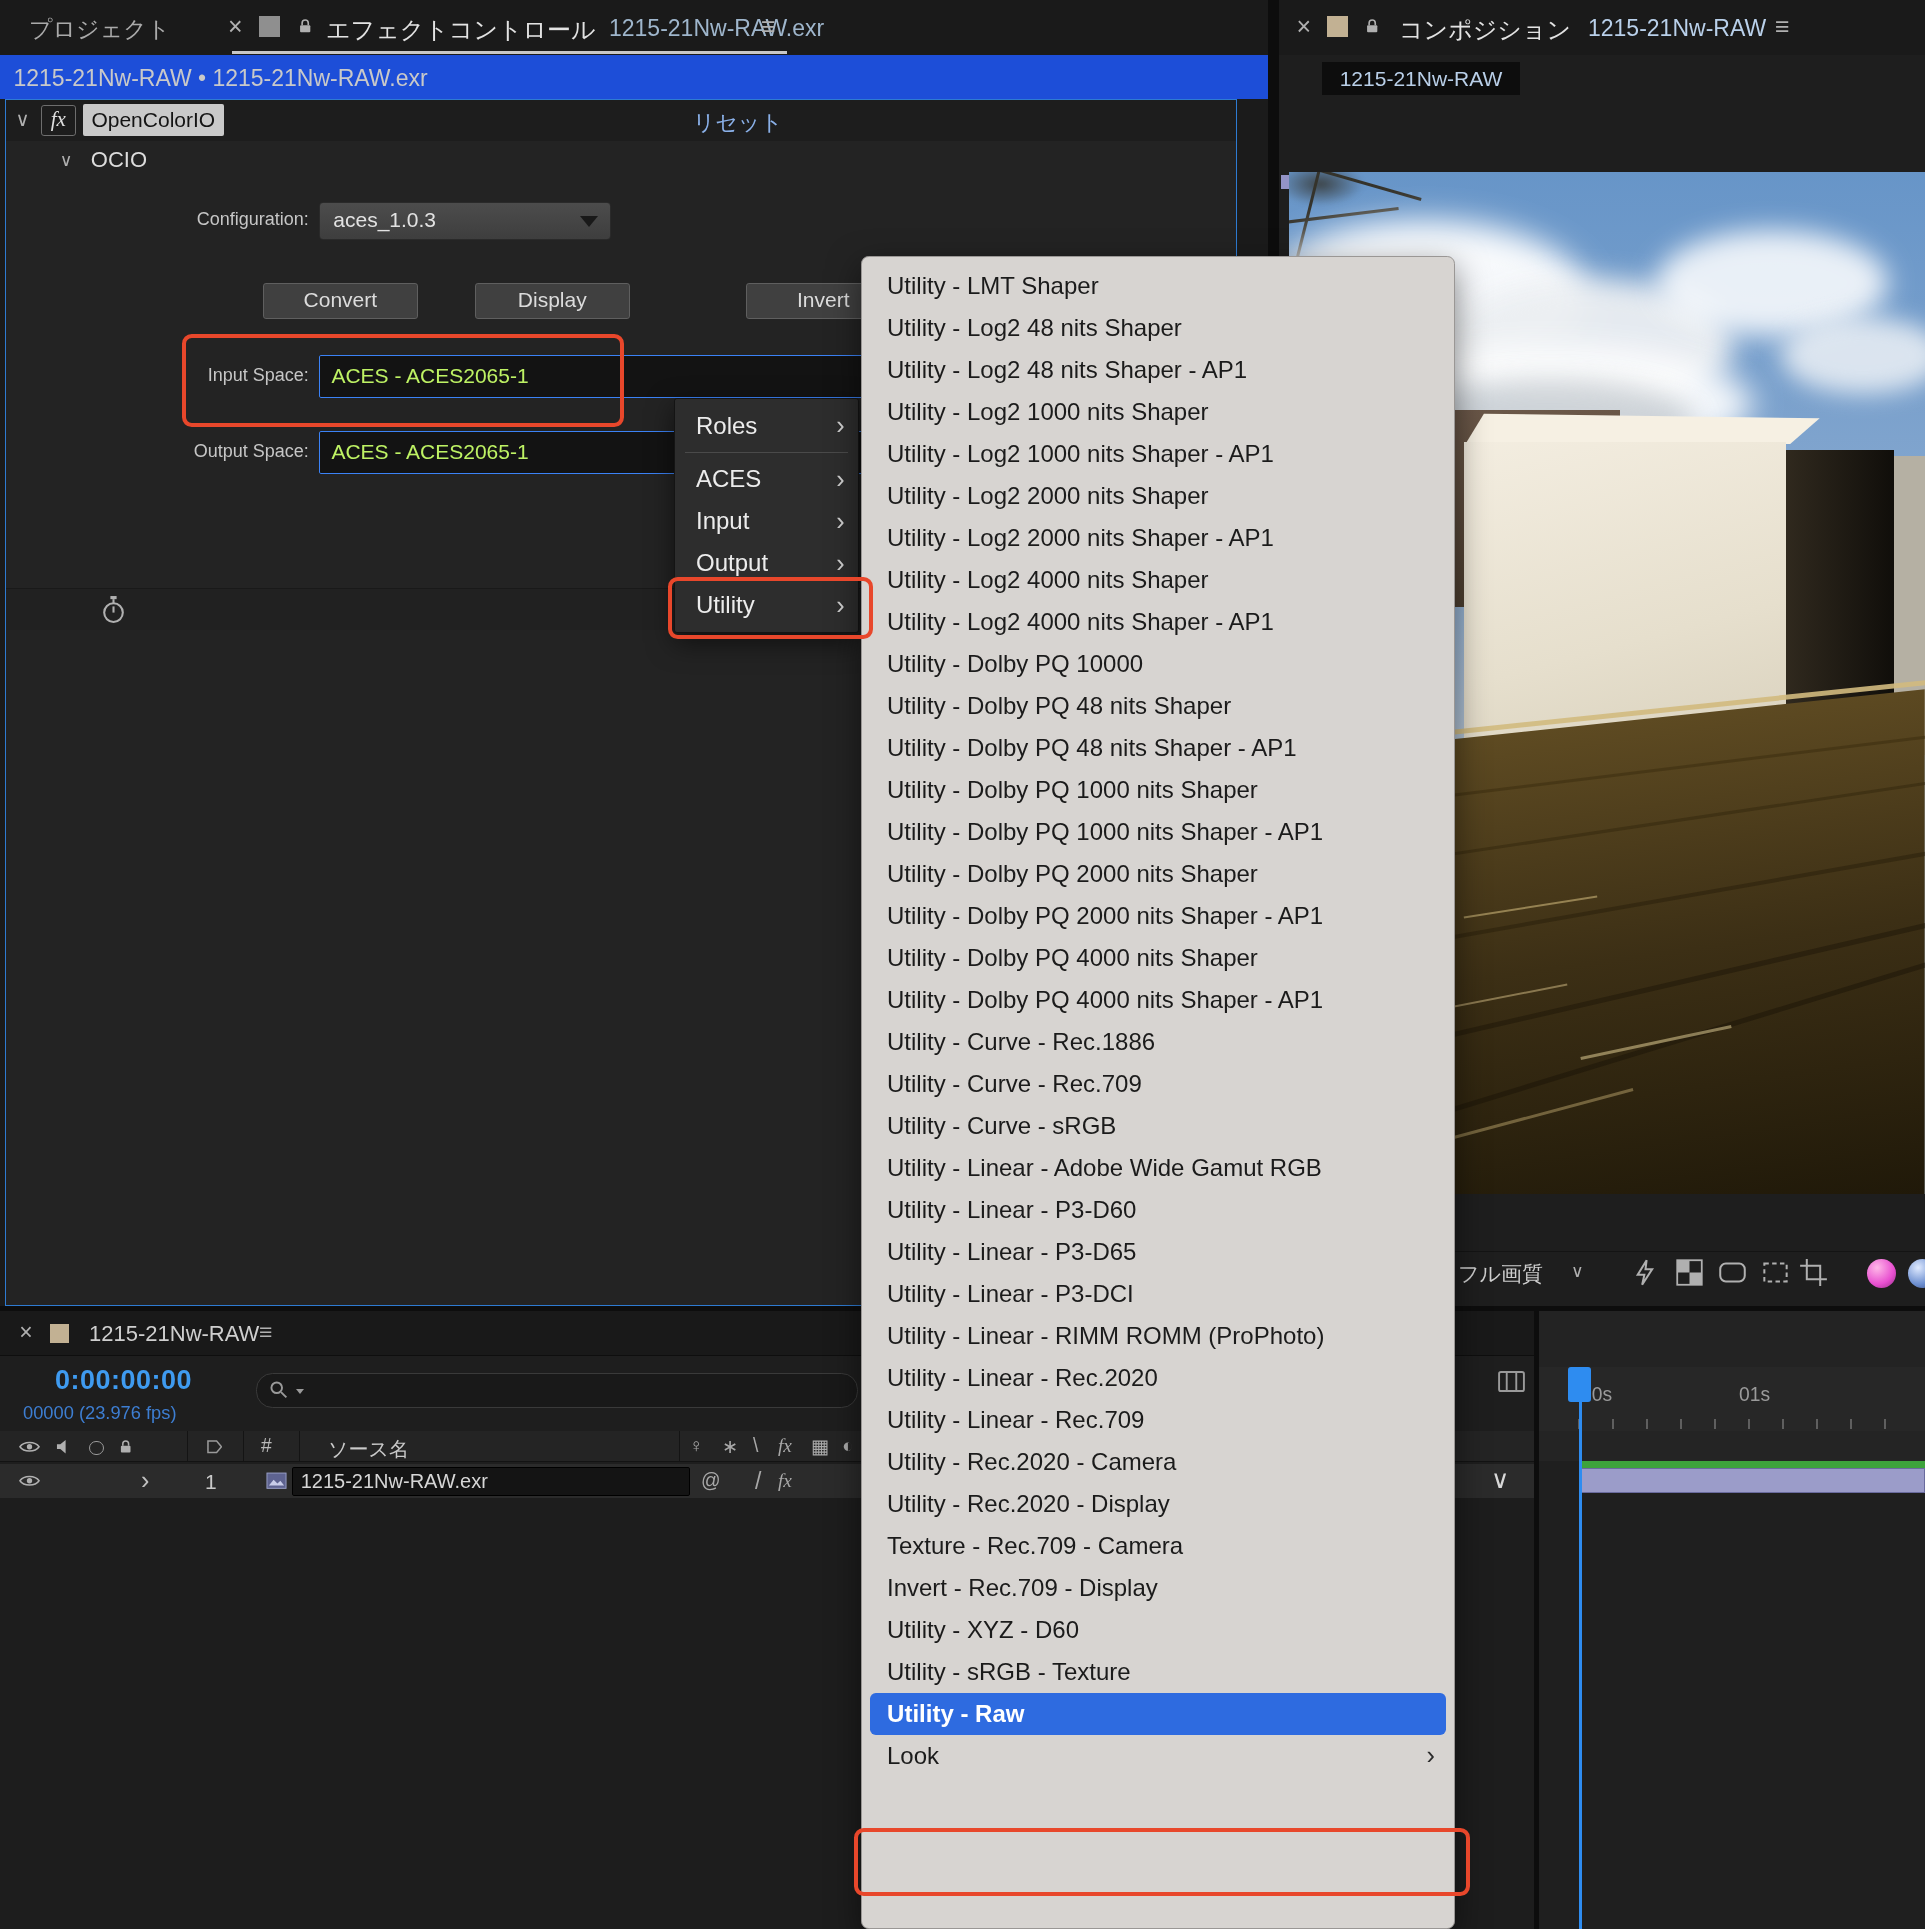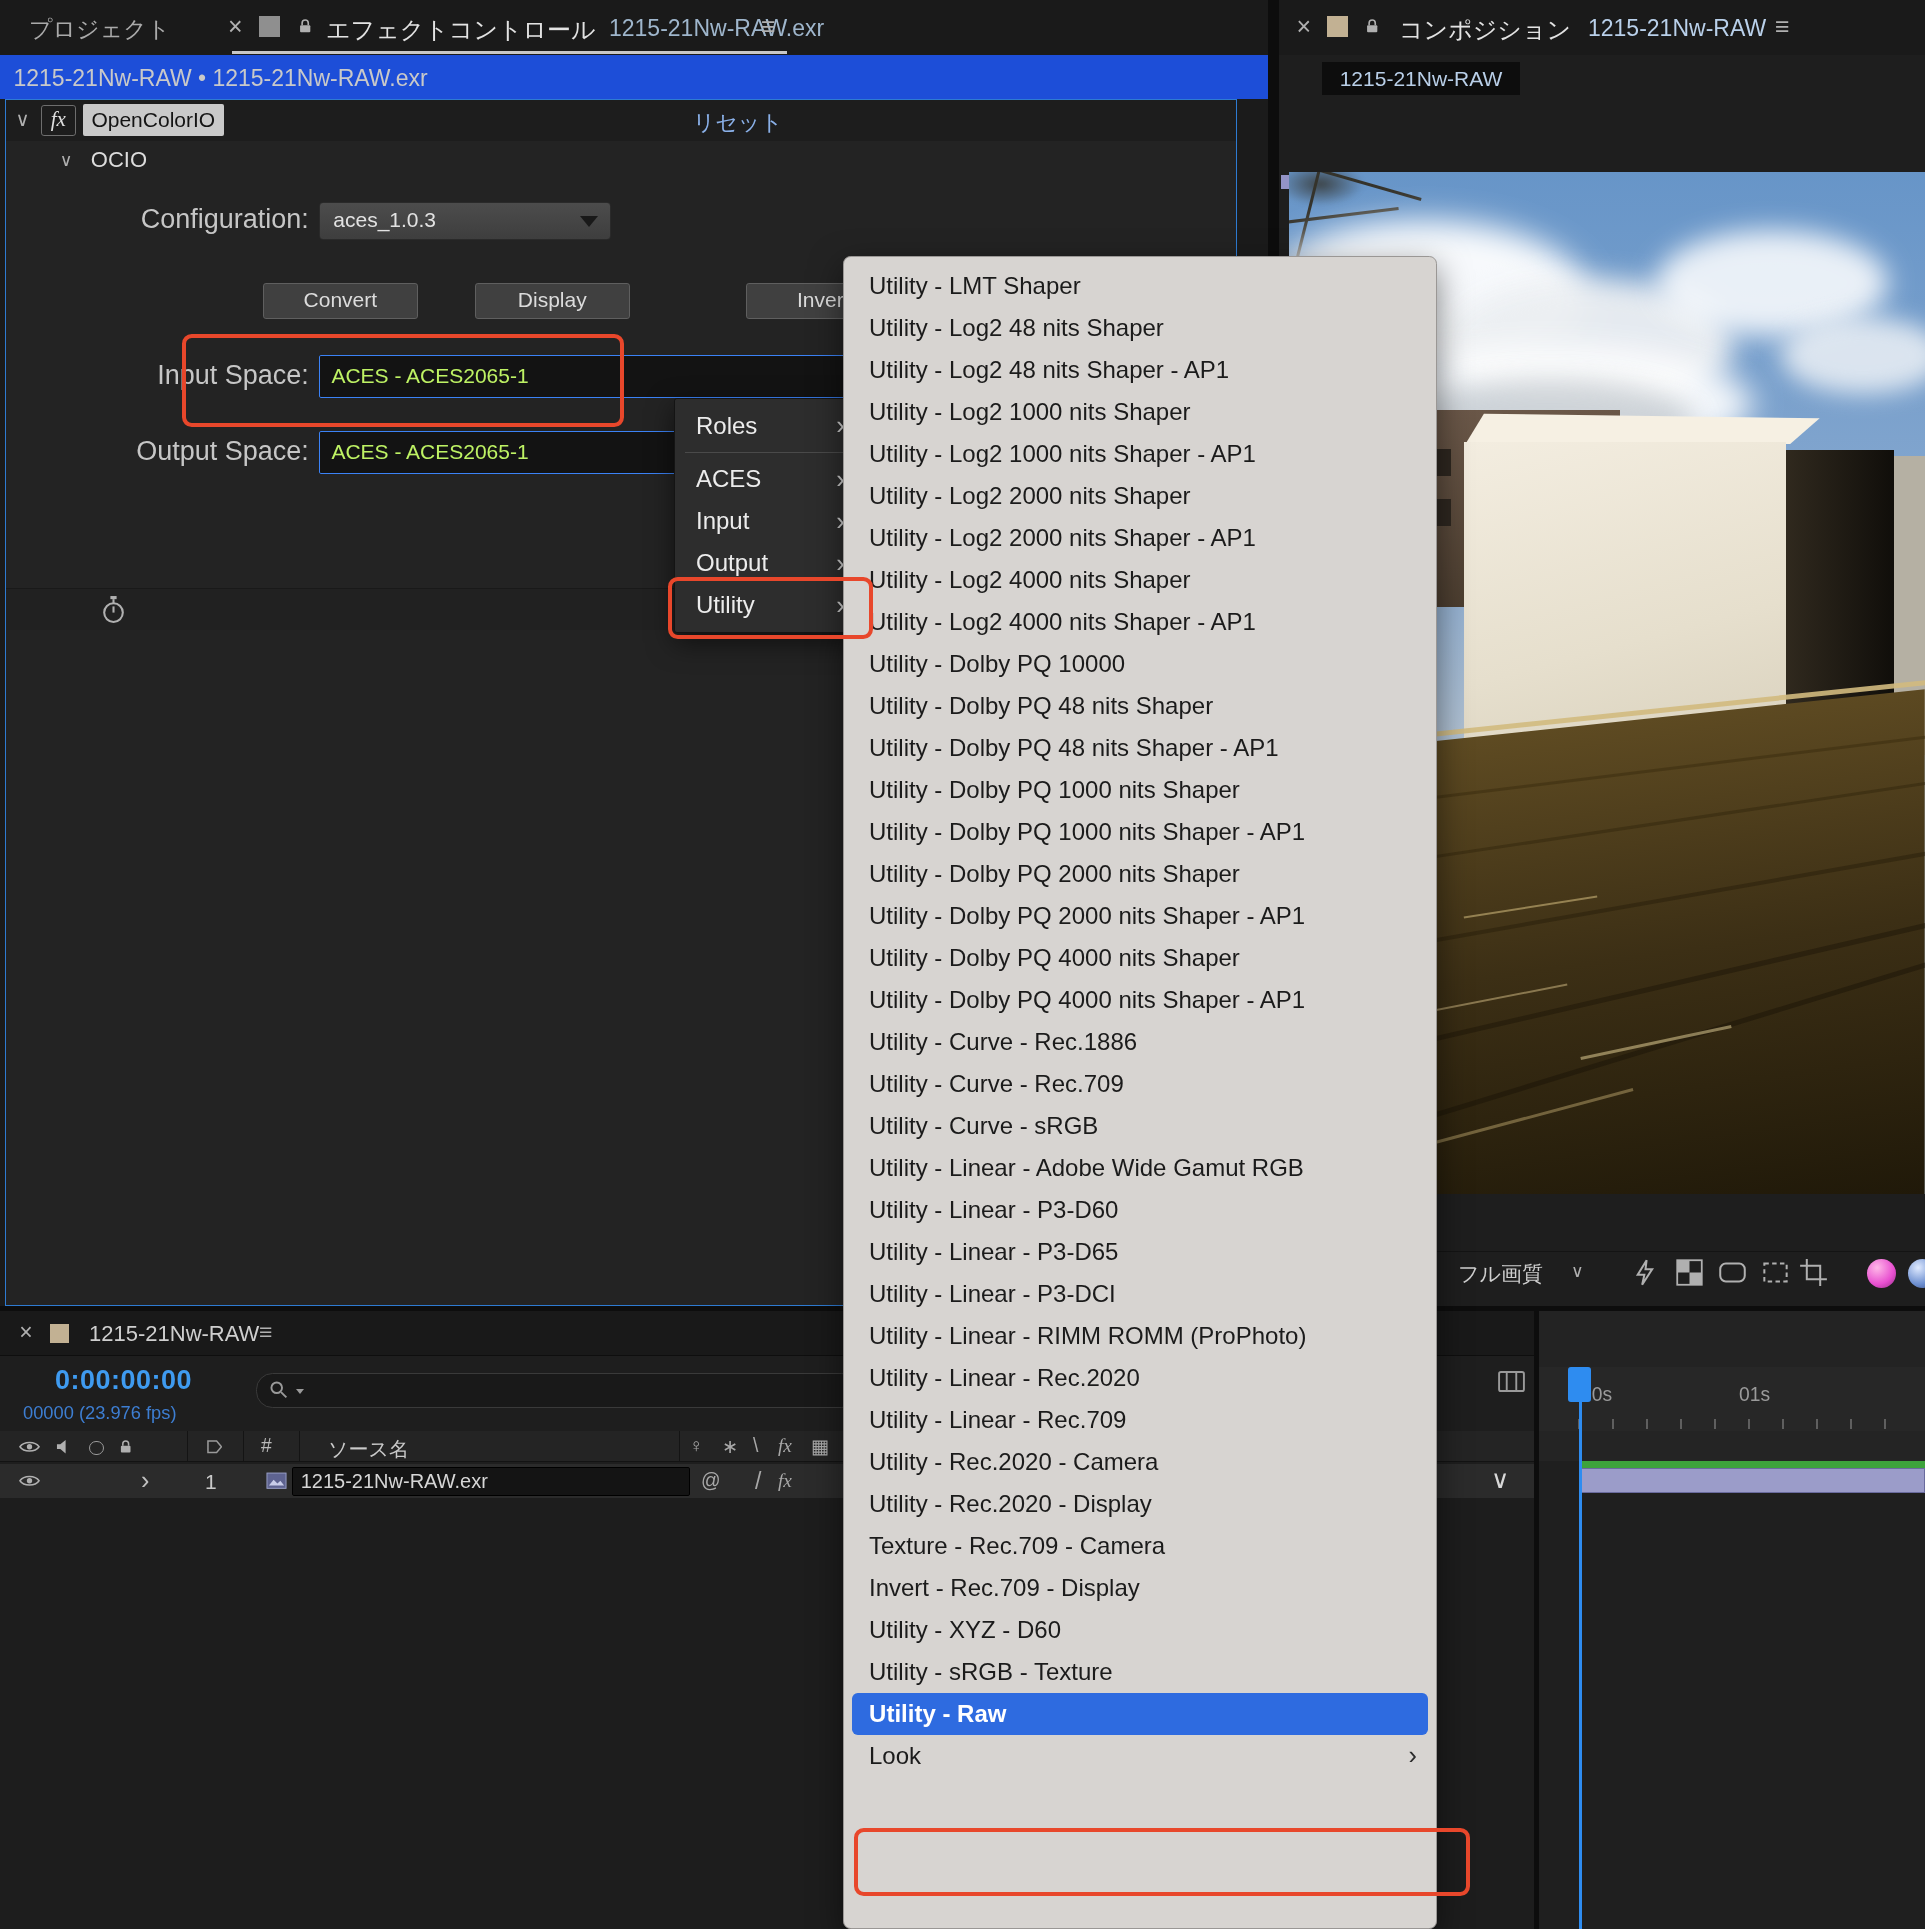--- a/index.html
+++ b/index.html
@@ -5,21 +5,21 @@
   html,body{margin:0;padding:0;background:#0d0d0d}
   #screen{position:relative;width:1925px;height:1929px;background:#0d0d0d;overflow:hidden;
           font-family:"Liberation Sans",sans-serif;color:#cfcfcf}
   .abs{position:absolute}
   .nw{white-space:nowrap}
   .glyph{color:#b0b0b0}
   .btn{position:absolute;background:#404040;border:1px solid #5f5f5f;border-radius:2.9px;color:#dcdcdc;
        font-size:21px;text-align:center;line-height:32px;height:34px;width:153px}
   .well{position:absolute;background:#131313;border:1px solid #3b82f6;border-radius:1.9px;color:#bef264;
         font-size:21px;line-height:39px;padding-left:11.6px;height:41px;width:579px}
-  .rowlabel{position:absolute;color:#c6c6c6;font-size:27px;text-align:right;padding-right:9.7px;width:303px}
+  .rowlabel{position:absolute;color:#c6c6c6;font-size:18px;text-align:right;padding-right:9.7px;width:303px}
   .mi{display:flex;justify-content:space-between;align-items:center;height:42px;padding:0 13.5px 0 21px;
       color:#ececec;font-size:24px}
   .mi .arr{color:#cfcfcf;font-size:25px}
   .menu-sep{height:1.9px;background:#4a4a4a;margin:4.8px 9.7px}
   .submenu-item{height:42px;line-height:42px;padding-left:25px;font-size:24px;color:#1b1b1b;
                 white-space:nowrap;overflow:hidden}
   .submenu-item.selected{margin:0 7.7px;padding-left:17.4px;border-radius:5.8px;background:#2e6be0;color:#fff;font-weight:bold}
   .ann{position:absolute;border:4.8px solid #e8472b;border-radius:9.7px;z-index:60}
   .sep-v{position:absolute;width:1px;background:#141414}
   .cloud{position:absolute;border-radius:50%}
@@ -289,21 +289,21 @@
     <div class="mi">
         <span>Output</span>
         <span class="arr">›</span>
       </div>
     <div class="mi">
         <span>Utility</span>
         <span class="arr">›</span>
       </div>
   </div>
 
-  <div class="abs" style="left:843px;top:256px;width:594px;height:1673px;background:#d7d4d1;border:1px solid #9a9795;border-radius:7.7px;box-shadow:0 11.6px 33px rgba(0,0,0,.5);padding-top:7.7px;box-sizing:border-box;overflow:hidden;z-index:40">
+  <div class="abs" style="left:861px;top:256px;width:594px;height:1673px;background:#d7d4d1;border:1px solid #9a9795;border-radius:7.7px;box-shadow:0 11.6px 33px rgba(0,0,0,.5);padding-top:7.7px;box-sizing:border-box;overflow:hidden;z-index:40">
     <div>
         <div class="submenu-item">Utility - LMT Shaper</div>
         <div class="submenu-item">Utility - Log2 48 nits Shaper</div>
         <div class="submenu-item">Utility - Log2 48 nits Shaper - AP1</div>
         <div class="submenu-item">Utility - Log2 1000 nits Shaper</div>
         <div class="submenu-item">Utility - Log2 1000 nits Shaper - AP1</div>
         <div class="submenu-item">Utility - Log2 2000 nits Shaper</div>
         <div class="submenu-item">Utility - Log2 2000 nits Shaper - AP1</div>
         <div class="submenu-item">Utility - Log2 4000 nits Shaper</div>
         <div class="submenu-item">Utility - Log2 4000 nits Shaper - AP1</div>

